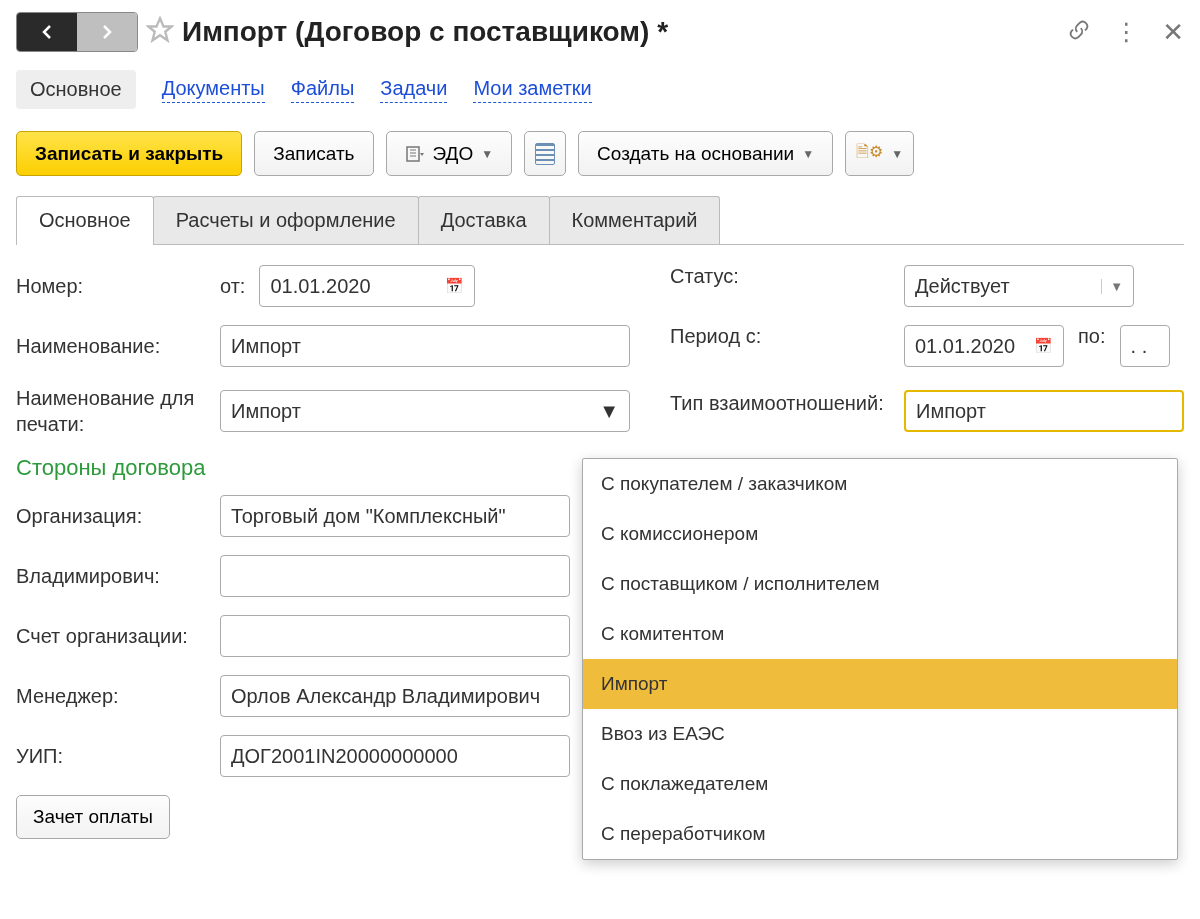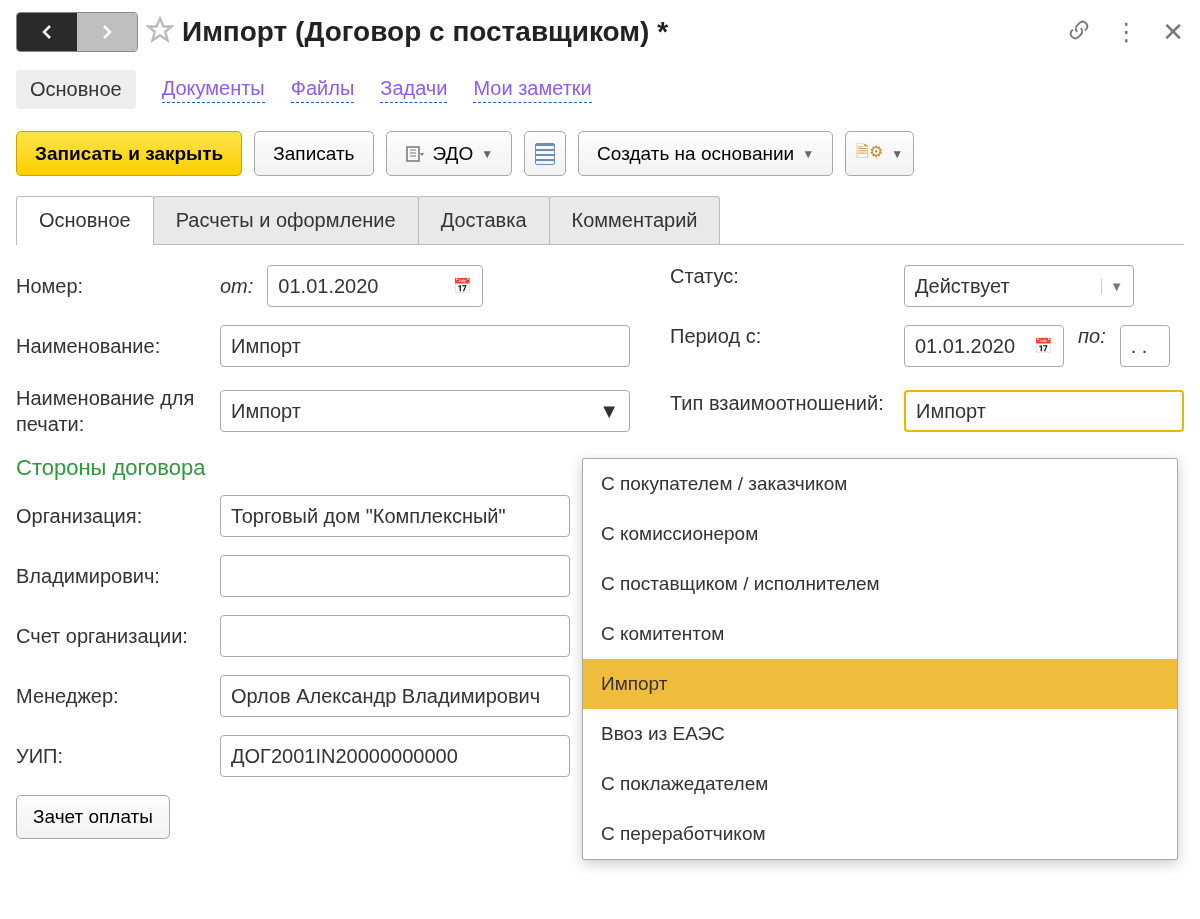--- a/index.html
+++ b/index.html
@@ -33,21 +33,21 @@
     .nbtn svg { width: 16px; height:16px; }
     .star svg { width: 28px; height:28px; stroke:#bbb; fill:none; stroke-width:2;}
     .win-title { font-size: 28px; font-weight: 600; color:#222; flex:1; }
     .title-right { display:flex; gap: 24px; align-items:center; }
     .title-right svg { width:22px; height:22px; stroke:#777; fill:none; stroke-width:2; }
     .title-right .dots { font-size: 24px; color:#777; line-height:1; }
     .title-right .x { font-size: 26px; color:#777; }
 
     
     .nav-links { display:flex; gap: 26px; align-items:center; margin-bottom: 22px; }
-    .nav-links .nl { font-size: 20px; color:#8b5cf6; border-bottom: 1px dashed #2158d6; cursor:pointer; padding-bottom:2px; }
+    .nav-links .nl { font-size: 20px; color:#1d4ed8; border-bottom: 1px dashed #2158d6; cursor:pointer; padding-bottom:2px; }
     .nav-links .nl.active { color:#333; border:none; background:#eee; padding:8px 14px; border-radius:4px;}
     
     
     .toolbar { display:flex; gap:12px; margin-bottom: 20px; }
     .btn {
       border: 1px solid #a8a8a8;
       background: linear-gradient(#fdfdfd,#f2f2f2);
       border-radius: 5px;
       padding: 10px 18px;
       font-size: 19px;
@@ -79,21 +79,21 @@
       margin-right:-1px;
     }
     .tab.active { background:#fff; position:relative; z-index:1;}
     
     .tab.active::after{content:"";position:absolute;left:0;right:0;bottom:-1px;height:2px;background:#fff;}
 
     
     .form { padding-top: 20px; }
     .row { display:flex; align-items:center; gap: 14px; margin-bottom: 18px; }
     .lbl { width: 190px; font-size: 20px; color:#333; }
-    .lbl.wide { width: auto; font-style: italic; }
+    .lbl.wide { width: auto; }
     .lbl2 { width: 220px; font-size:20px; }
     .lbl.two-line { line-height:1.3; }
     .col-left { flex: 0 0 640px; display:flex; align-items:center; gap:14px; flex-wrap:nowrap;}
     .col-right { flex:1; display:flex; gap:14px; }
     .input {
       border:1px solid #aaa;
       border-radius:4px;
       height: 42px;
       padding: 0 10px;
       font-size: 20px;

